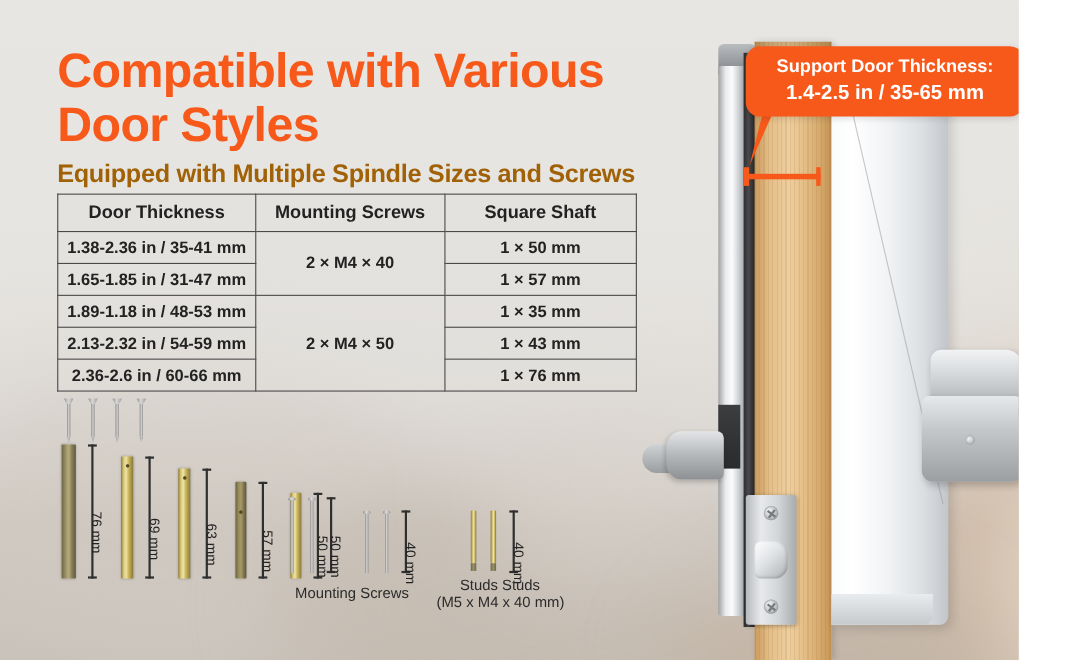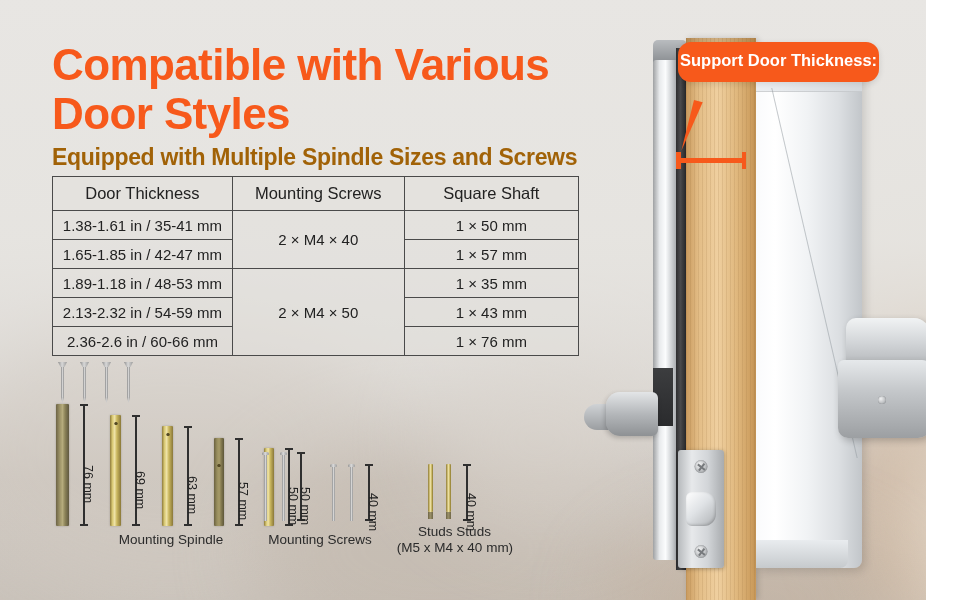--- a/index.html
+++ b/index.html
@@ -52,21 +52,21 @@
     position: absolute; left: 52px; top: 176px;
     width: 527px;
     border-collapse: collapse;
     background: rgba(226,224,220,.55);
   }
   .spec-table th, .spec-table td {
     border: 1.4px solid #4a4a4a;
     text-align: center;
     color: #222;
     font-size: 15px;
-    font-weight: normal;
+    font-weight: bold;
     height: 29px;
     padding: 0 4px;
     white-space: nowrap;
   }
   .spec-table th { font-size: 16.5px; height: 34px; }
   .col-a { width: 180px; }
   .col-b { width: 172px; }
   .col-c { width: 175px; }
 
   
@@ -277,21 +277,21 @@
     background: linear-gradient(135deg,#ffffff 0%,#e0e3e6 45%,#aeb1b4 100%);
     border-radius: 6px 12px 12px 6px;
     box-shadow: inset -1px -1px 3px rgba(0,0,0,.2);
   }
 
   
   .callout {
     position: absolute; left: 678px; top: 42px;
     background: #f7591b; color: #fff;
     border-radius: 13px;
-    padding: 9px 2px 11px;
+    padding: 9px 28px 11px;
     text-align: center; line-height: 1.2;
     box-shadow: 0 2px 6px rgba(0,0,0,.12);
   }
   .callout-l1 { font-size: 16.5px; font-weight: bold; white-space: nowrap; }
   .callout-l2 { font-size: 18.5px; font-weight: bold; white-space: nowrap; margin-top: 2px; }
   .callout-tail {
     position: absolute; left: 694px; top: 100px;
     width: 0; height: 0;
     border-left: 9px solid #f7591b;
     border-bottom: 52px solid transparent;
@@ -327,26 +327,26 @@
   <table class="spec-table">
     <thead>
       <tr>
         <th class="col-a">Door Thickness</th>
         <th class="col-b">Mounting Screws</th>
         <th class="col-c">Square Shaft</th>
       </tr>
     </thead>
     <tbody>
       <tr>
-        <td>1.38-1.61 in / 35-41 mm</td>
+        <td>1.38-2.36 in / 35-41 mm</td>
         <td rowspan="2">2 × M4 × 40</td>
         <td>1 × 50 mm</td>
       </tr>
       <tr>
-        <td>1.65-1.85 in / 42-47 mm</td>
+        <td>1.65-1.85 in / 31-47 mm</td>
         <td>1 × 57 mm</td>
       </tr>
       <tr>
         <td>1.89-1.18 in / 48-53 mm</td>
         <td rowspan="3">2 × M4 × 50</td>
         <td>1 × 35 mm</td>
       </tr>
       <tr>
         <td>2.13-2.32 in / 54-59 mm</td>
         <td>1 × 43 mm</td>
@@ -420,21 +420,20 @@
     </div>
 
     <div class="spindle" style="left:264px; top:96px; width:10px; height:78px;"></div>
     <div class="dim" style="left:288px; top:96px; height:78px;">
       <div class="dim-bar"></div>
         <div class="dim-cap top"></div>
         <div class="dim-cap bot"></div>
       <div class="dim-text">50 mm</div>
     </div>
 
-    <div class="part-label" style="left:56px; top:180px; width:230px;">Mounting Spindle</div>
 
     <div class="ms" style="left:262px; top:100px;">
       <div class="ms-head"></div>
         <div class="ms-shaft" style="height:66px;"></div>
     </div>
     <div class="ms" style="left:280px; top:100px;">
       <div class="ms-head"></div>
         <div class="ms-shaft" style="height:66px;"></div>
     </div>
     <div class="dim" style="left:300px; top:100px; height:69px;">
@@ -507,15 +506,16 @@
   </div>
 
   <div class="dimline">
     <div class="dimline-cap l"></div>
     <div class="dimline-bar"></div>
     <div class="dimline-cap r"></div>
   </div>
   <div class="callout-tail"></div>
   <div class="callout">
     <div class="callout-l1">Support Door Thickness:</div>
+    <div class="callout-l2">1.4-2.5 in / 35-65 mm</div>
   </div>
 
 </div>
 
 </body></html>

